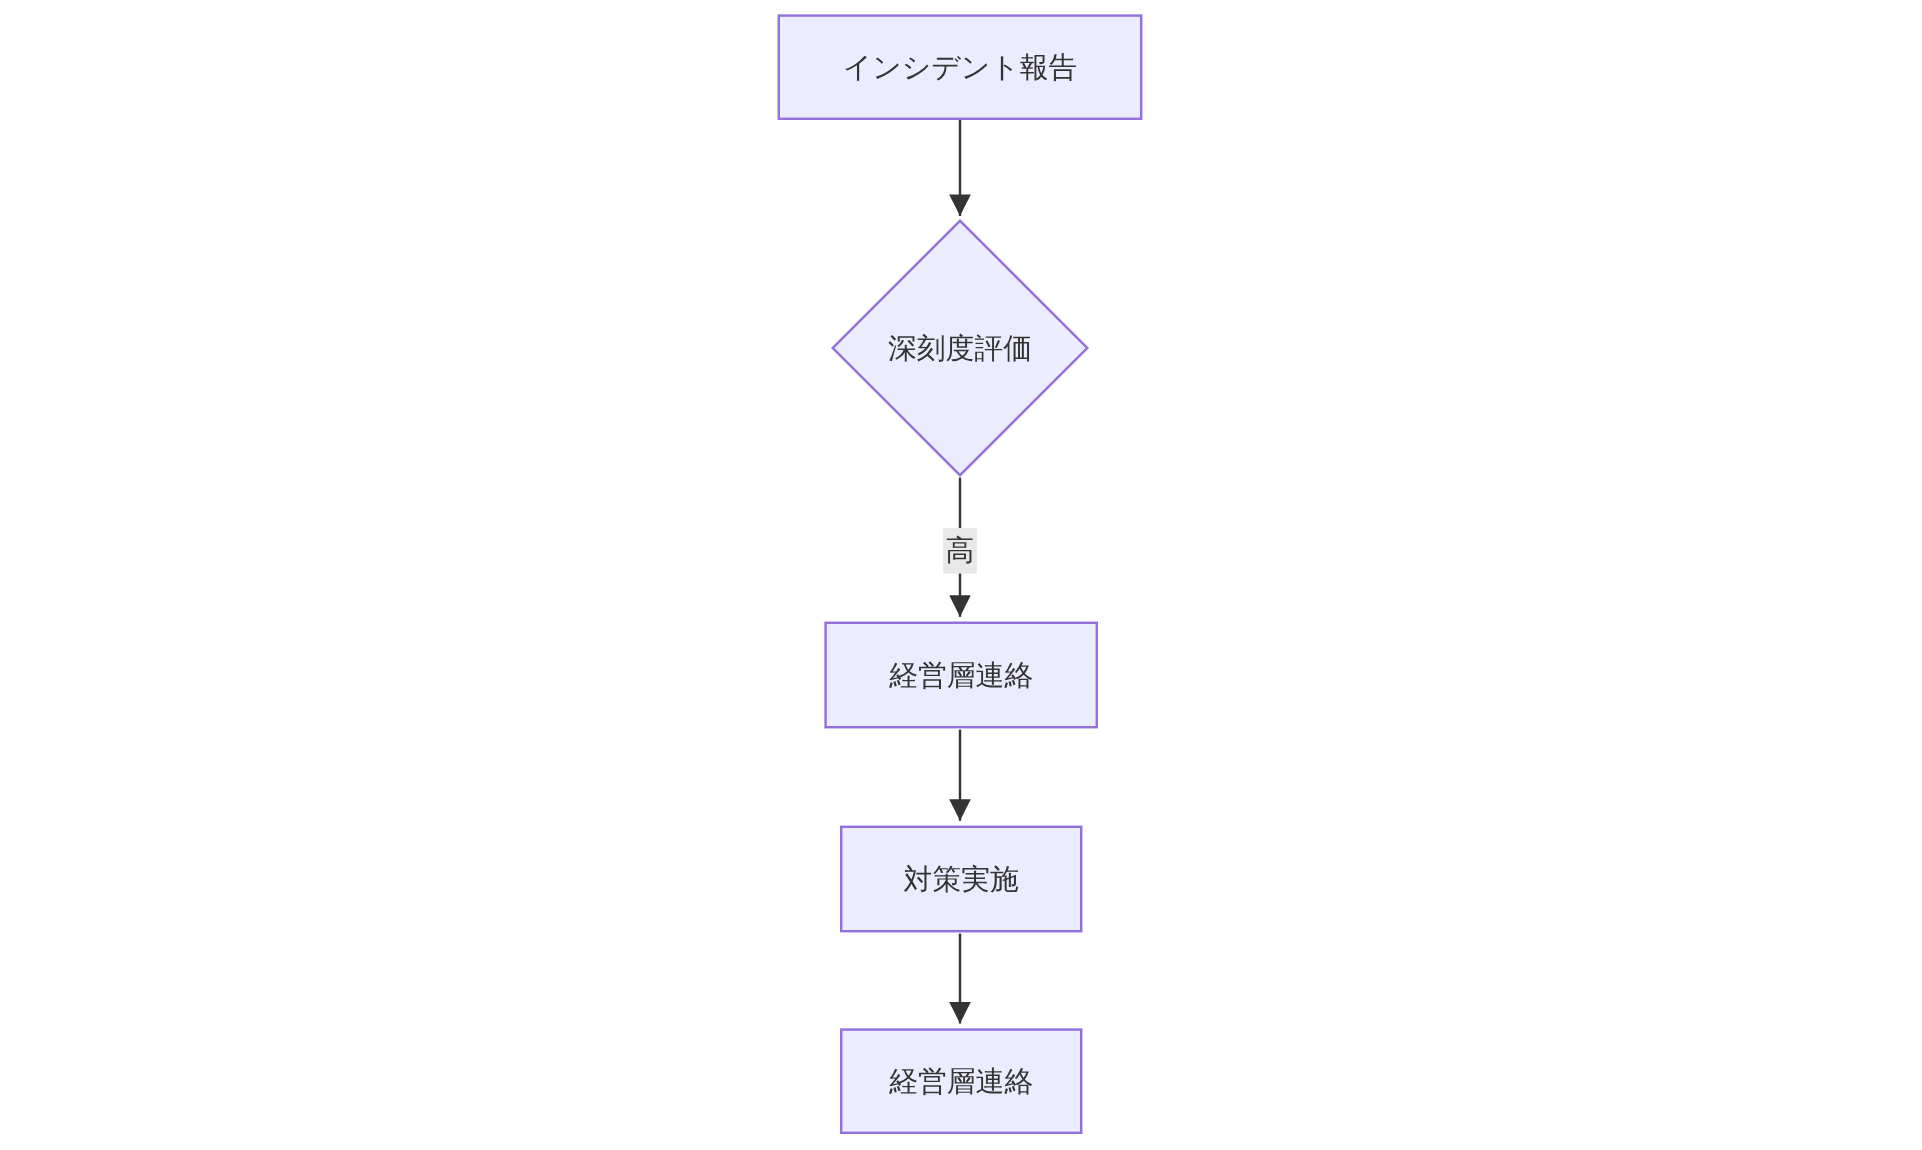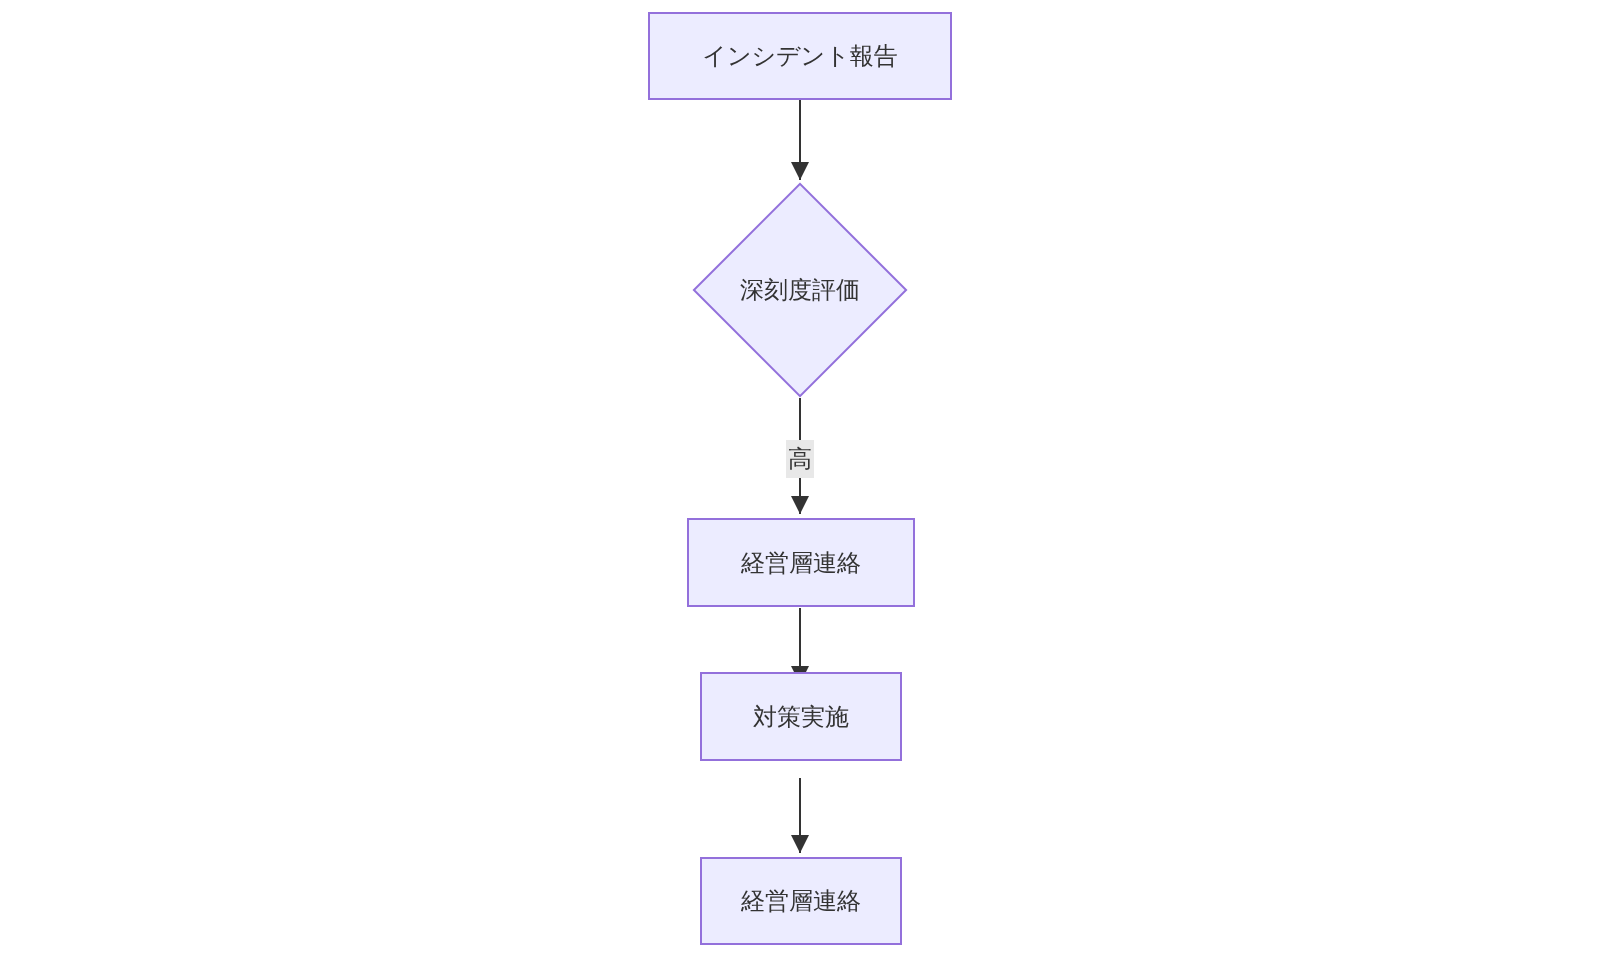--- a/index.html
+++ b/index.html
@@ -37,21 +37,21 @@
     background:var(--node-fill);
     border:2px solid var(--node-border);
     box-sizing:border-box;
     font-size:24px;
     color:var(--text);
     text-align:center;
     z-index:2;
   }
   .node-a{left:648px;top:12px;width:304px;height:88px;}
   .node-c{left:687px;top:518px;width:228px;height:89px;}
-  .node-d{left:700px;top:672px;width:202px;height:89px;}
+  .node-d{left:700px;top:688px;width:202px;height:89px;}
   .node-e{left:700px;top:857px;width:202px;height:88px;}
   .diamond-shape{
     position:absolute;
     left:724px;top:214px;
     width:152px;height:152px;
     background:var(--node-fill);
     border:2px solid var(--node-border);
     box-sizing:border-box;
     transform:rotate(45deg);
     z-index:2;

